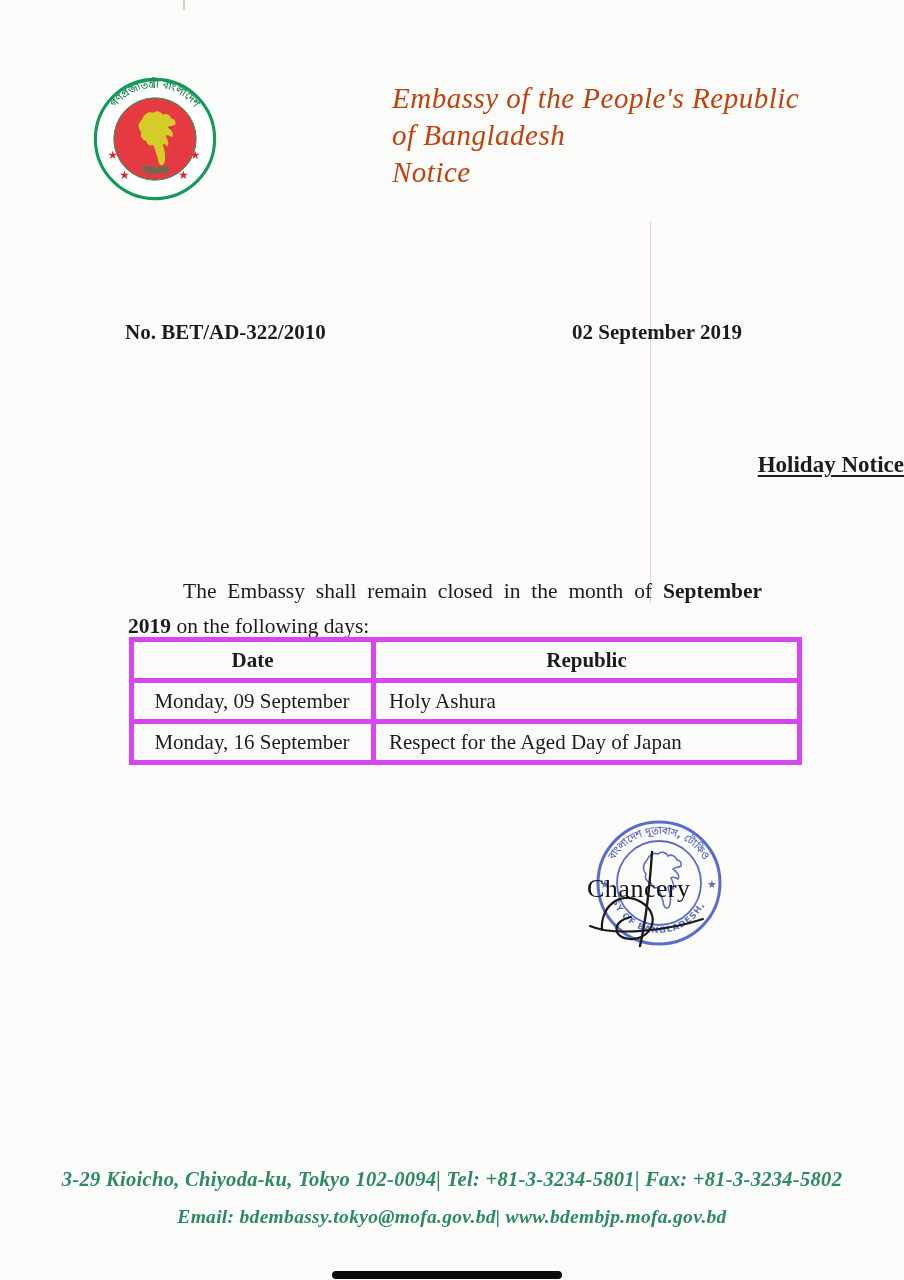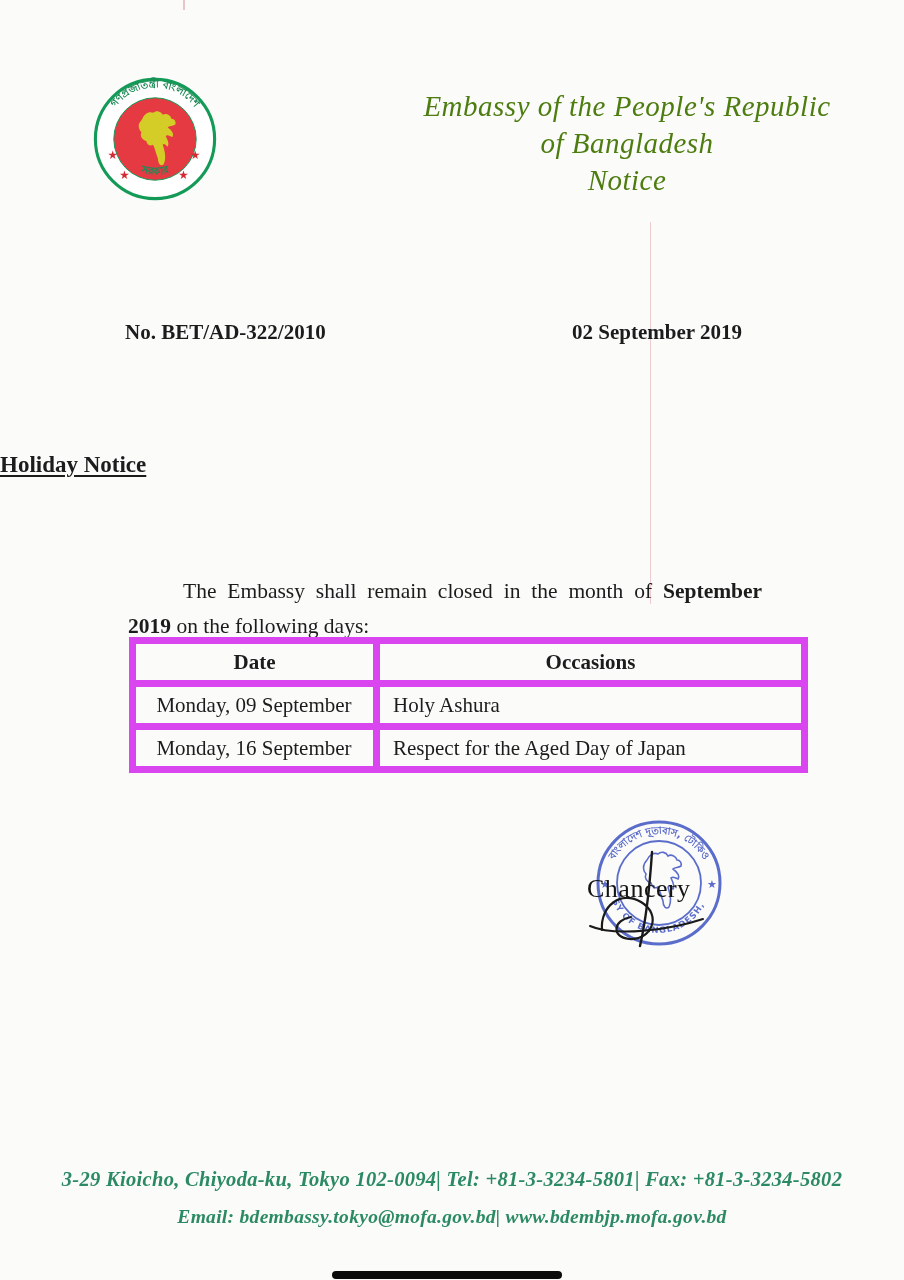--- a/index.html
+++ b/index.html
@@ -21,60 +21,59 @@
   .scan-speck{
     position:absolute;left:183px;top:0;width:2px;height:10px;
     background:rgba(214,130,134,.45);
   }
 
   
   .emblem{position:absolute;left:92px;top:76px;width:126px;height:126px;}
 
   
   .header-text{
-    position:absolute;left:392px;top:88px;width:470px;
-    text-align:center;
+    position:absolute;left:392px;top:80px;width:470px;
     font-style:italic;
     font-size:29px;line-height:37px;
     letter-spacing:.5px;
-    color:#4d7c0f;
+    color:#c2410c;
     font-weight:500;
   }
 
   
   .ref-row{
     position:absolute;left:125px;top:320px;right:162px;
     display:flex;justify-content:space-between;
     font-size:21px;
     font-weight:bold;
   }
 
   
   .notice-title{
     position:absolute;left:0;top:452px;width:904px;
-    text-align:left;font-size:23px;font-weight:bold;
+    text-align:right;font-size:23px;font-weight:bold;
   }
   .notice-title span{text-decoration:underline;text-underline-offset:3px;}
 
   
   .body-par{
     position:absolute;left:128px;top:552px;width:664px;
     font-size:21.5px;line-height:35px;
   }
   .indent{display:inline-block;width:55px;}
   .stretch{word-spacing:5.5px;}
 
   
   .holiday-table{
     position:absolute;left:129px;top:637px;
     border-collapse:collapse;
     font-size:21px;
   }
   .holiday-table th,.holiday-table td{
-    border:7px solid #d946ef;
+    border:5px solid #d946ef;
     height:36px;
     padding:0 13px;
   }
   .holiday-table th{font-weight:bold;text-align:center;}
   .holiday-table td.date-cell{width:212px;text-align:center;padding-left:12px;}
   .holiday-table td.occ-cell{width:395px;text-align:left;}
 
   
   .stamp{position:absolute;left:594px;top:818px;width:130px;height:130px;opacity:.85;}
   .chancery{
@@ -139,21 +138,21 @@
   <div class="notice-title">
     <span>Holiday Notice</span>
   </div>
 
   <p class="body-par"><span class="indent"></span><span class="stretch">The Embassy shall remain closed in the month of</span><span class="stretch"> </span><b class="stretch">September</b><br><b>2019</b> <span>on the following days:</span></p>
 
   <table class="holiday-table">
     <thead>
       <tr>
         <th>Date</th>
-        <th>Occasions</th>
+        <th>Republic</th>
       </tr>
     </thead>
     <tbody>
       <tr>
         <td class="date-cell">Monday, 09 September</td>
         <td class="occ-cell">Holy Ashura</td>
       </tr>
       <tr>
         <td class="date-cell">Monday, 16 September</td>
         <td class="occ-cell">Respect for the Aged Day of Japan</td>

